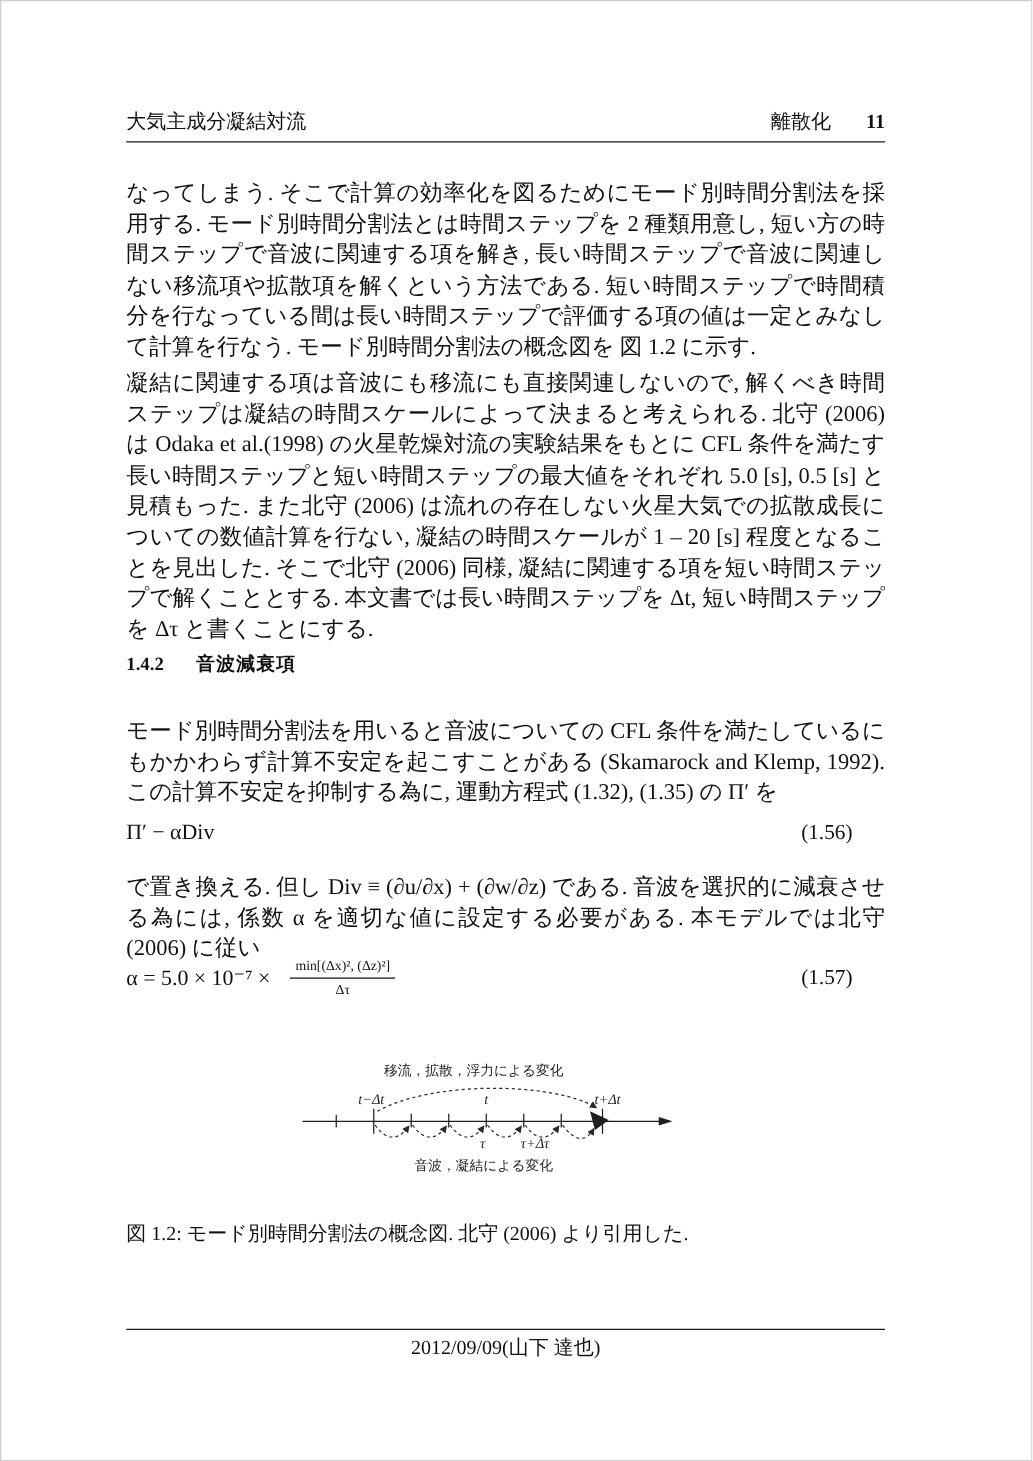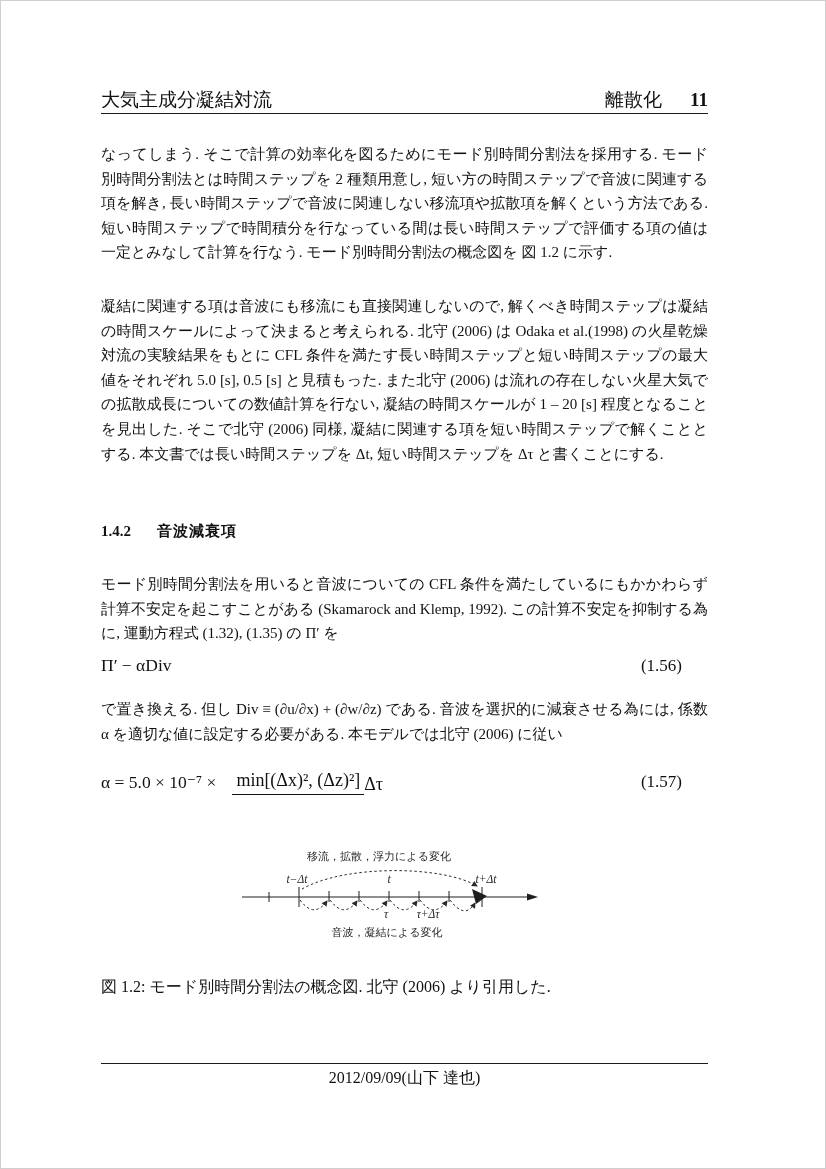--- a/index.html
+++ b/index.html
@@ -4,41 +4,41 @@
 <style>
   html,body { margin:0; padding:0; background:#ffffff; }
   .page {
     position:relative; width:826px; height:1169px;
     background:#ffffff; border:1px solid #cfcfcf; box-sizing:border-box;
     font-family:"Liberation Serif","DejaVu Serif",serif;
     color:#111; overflow:hidden;
   }
   
   .hdr { position:absolute; left:100px; top:86px; width:607px;
-         display:flex; justify-content:space-between; font-size:19px; }
+         display:flex; justify-content:space-between; font-size:16px; }
   .hdr-right { display:inline-flex; align-items:center; }
   .hdr-right .mark { margin-right:28px; }
   .hdr-right .pgnum { font-weight:bold; }
   .hdr-rule { position:absolute; left:100px; top:112px; width:607px; height:1px; background:#1a1a1a; }
   
   .body-par {
     position:absolute; left:100px; width:607px; margin:0;
-    font-size:15px; line-height:24.6px; text-align:justify;
+    font-size:18px; line-height:24.6px; text-align:justify;
     line-break:strict;
   }
   
   .sec { position:absolute; left:100px; top:521px; margin:0;
          font-size:15px; font-weight:bold; display:flex; align-items:baseline; }
   .sec-num { font-family:"Liberation Serif","DejaVu Serif",serif; margin-right:26px; }
   .sec-title { font-family:"Liberation Sans","DejaVu Sans",sans-serif; letter-spacing:1px; }
   
   .eq { position:absolute; left:100px; width:607px; text-align:left; font-size:17.5px; }
   .eq-num { position:absolute; right:26px; top:50%; transform:translateY(-50%); font-size:17px; }
   .eq2-row { display:inline-flex; align-items:center; gap:16px; }
-  .frac { display:inline-flex; flex-direction:row; align-items:center; font-size:18px; }
+  .frac { display:inline-flex; flex-direction:column; align-items:center; font-size:11px; }
   .frac .fnum { padding:0 4px 3px; border-bottom:1px solid #111; }
   .frac .fden { padding-top:3px; }
   
   .fig { position:absolute; left:228px; top:843px; width:330px; height:100px; }
   .fig svg { display:block; }
   .fig-cjk { font-family:"Liberation Sans","DejaVu Sans",sans-serif; font-size:11px; fill:#1f1f1f; }
   .fig-math { font-family:"Liberation Serif","DejaVu Serif",serif; font-style:italic; font-size:11.5px; fill:#1f1f1f; }
   .dash { fill:none; stroke:#2a2a2a; stroke-width:1; stroke-dasharray:2.5 2.5; }
   .solid { stroke:#1f1f1f; stroke-width:1; }
   .caption { position:absolute; left:100px; top:976px; width:607px; text-align:left; font-size:16px; }

